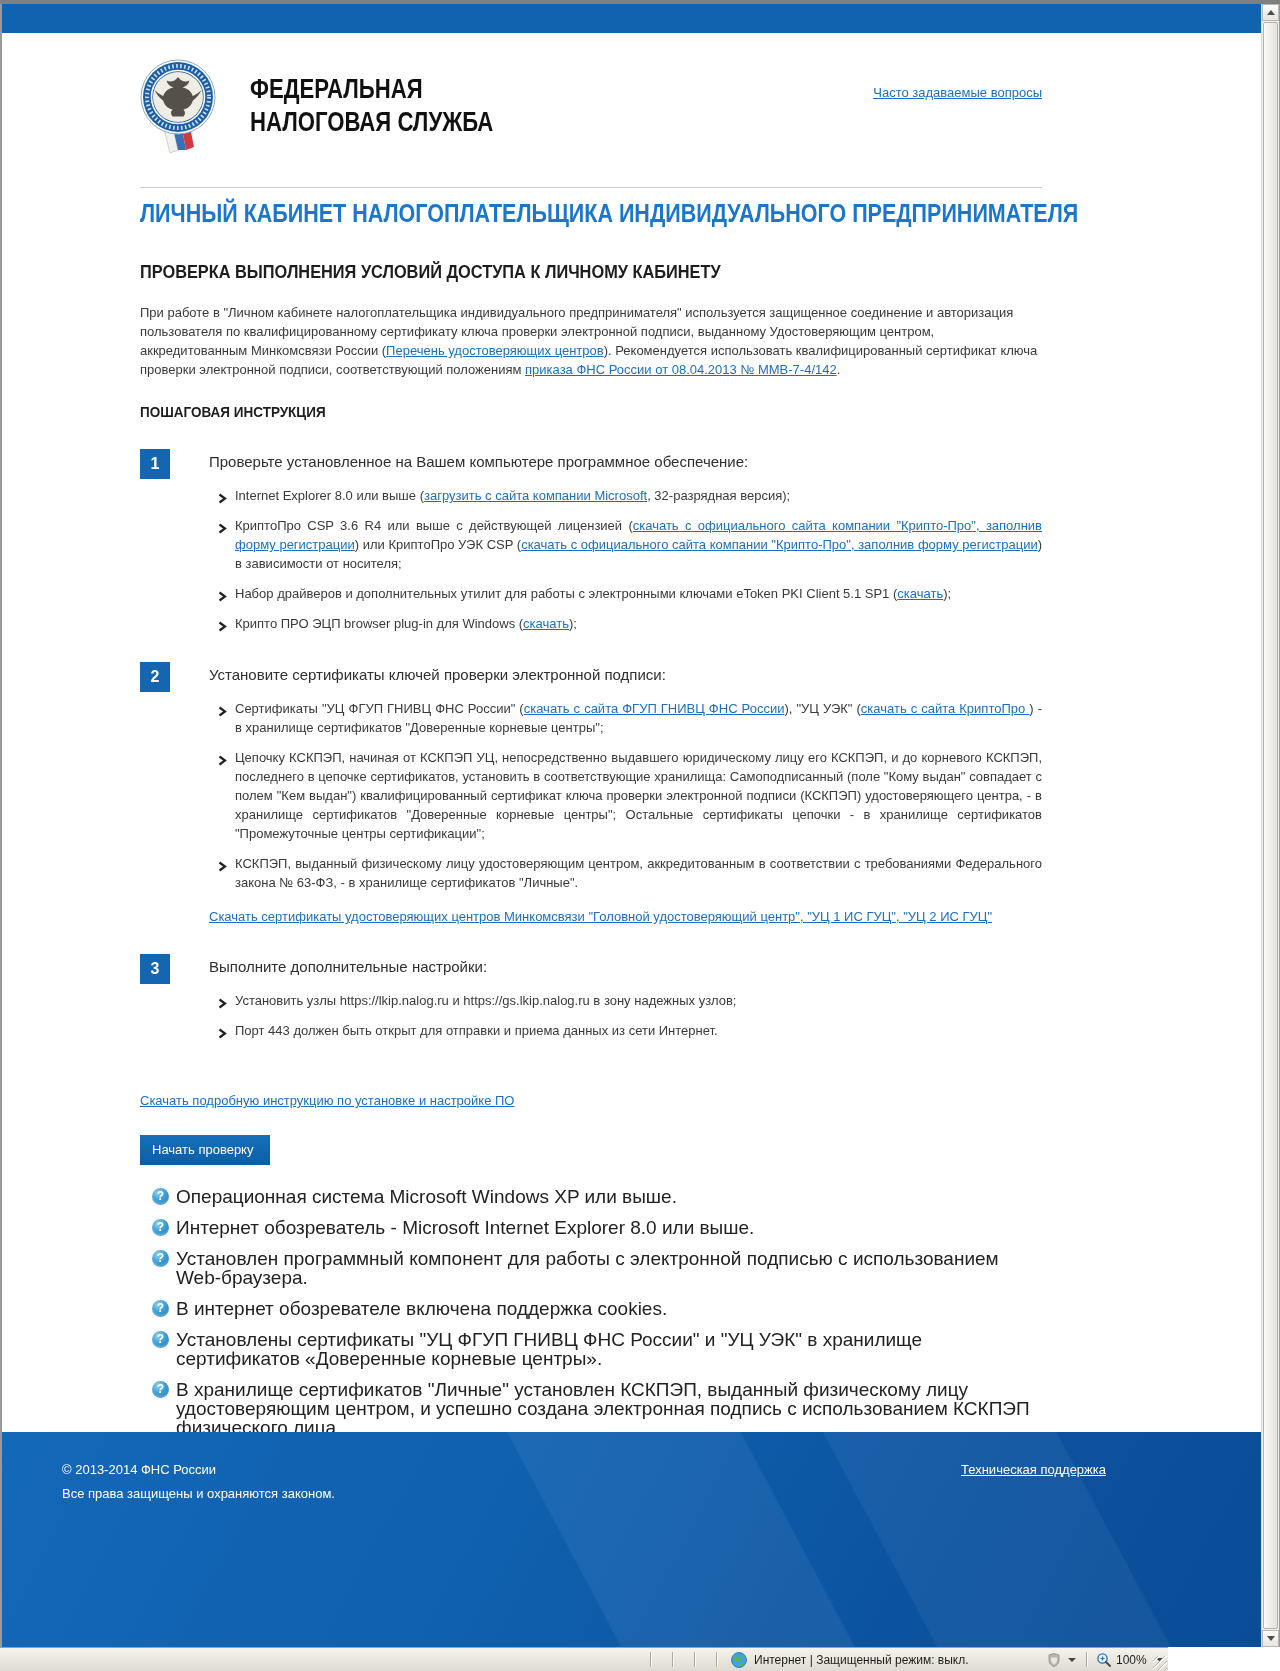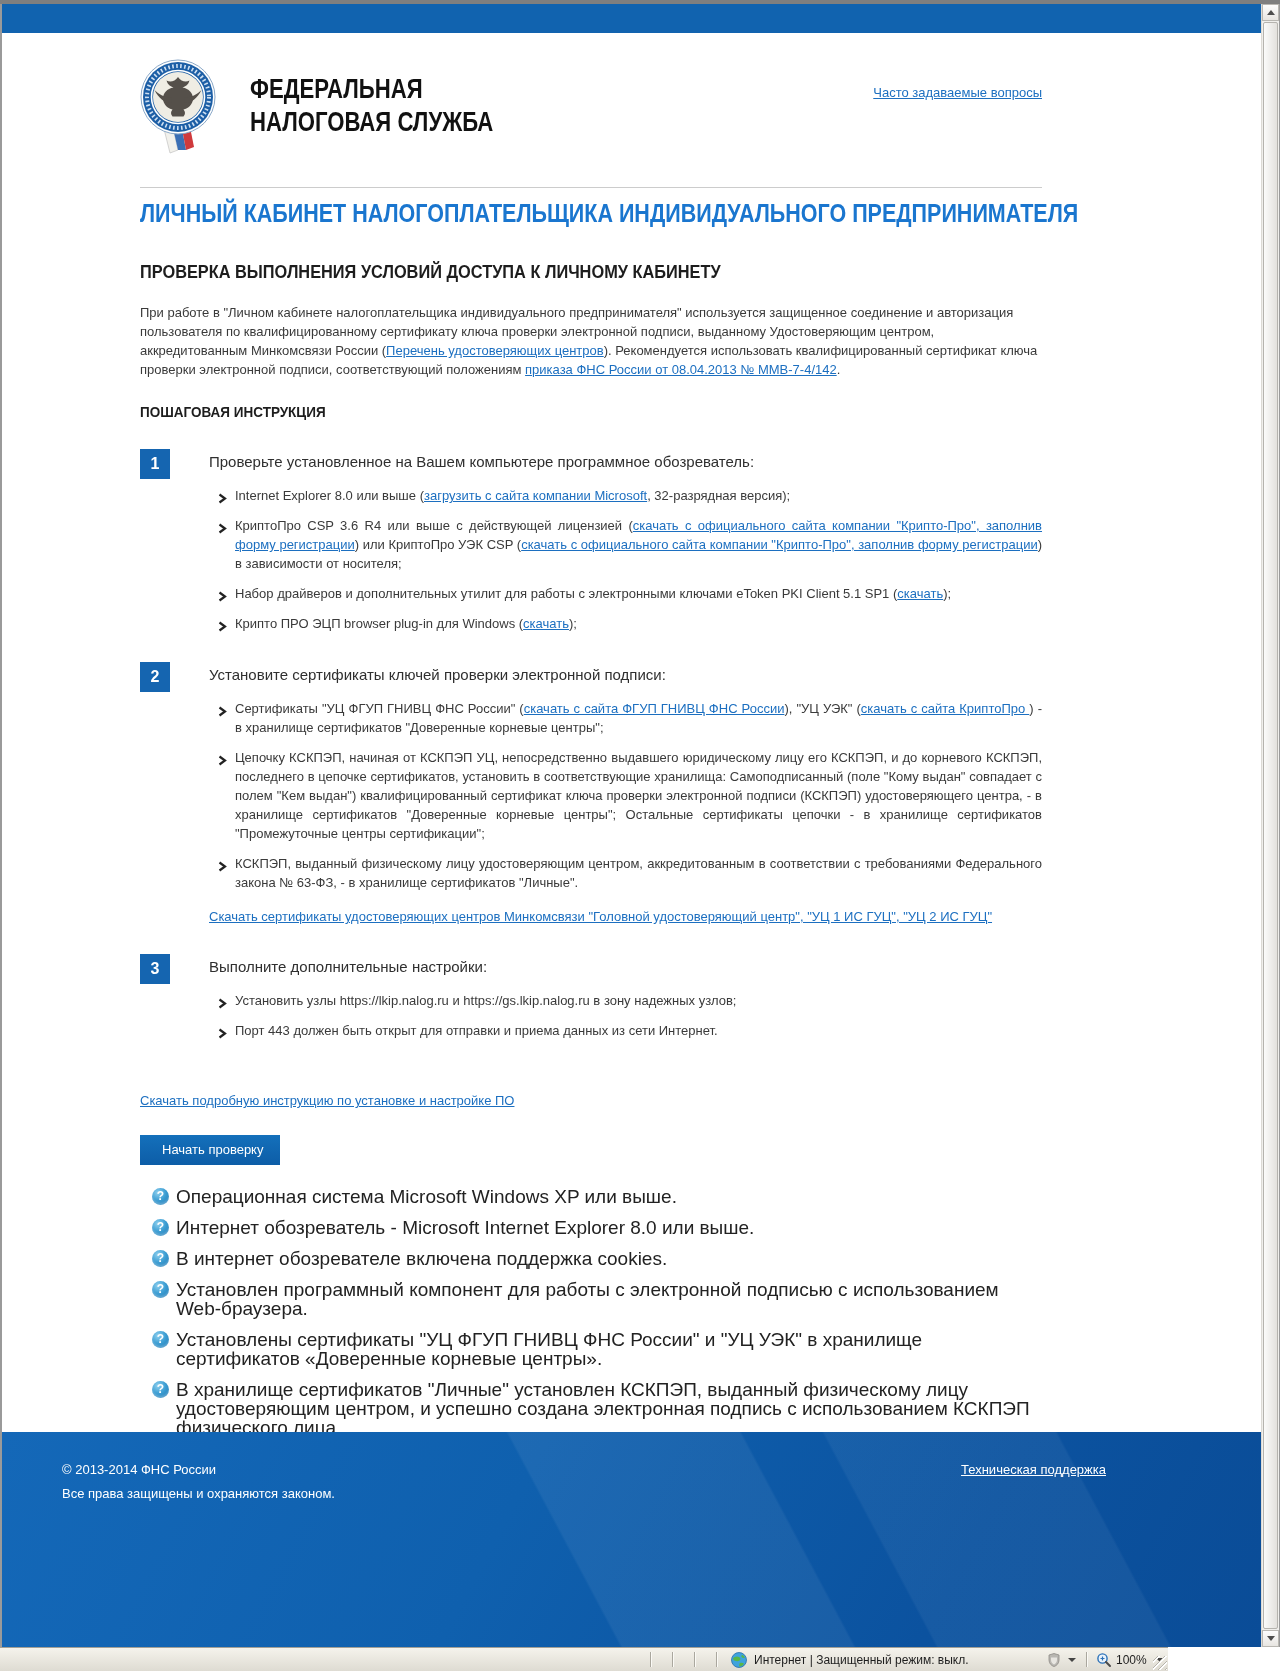--- a/index.html
+++ b/index.html
@@ -39,21 +39,21 @@
             color:#fff;font-size:16px;font-weight:bold;text-align:center;line-height:30px;}
   .step-title{margin-left:69px;font-size:15px;color:#2f2f2f;padding-top:6px;}
   ul.bullets{list-style:none;margin:16px 0 0 78px;padding:0;}
   ul.bullets li{position:relative;padding-left:17px;margin-bottom:11px;font-size:13px;line-height:19px;color:#3a3a3a;}
   ul.bullets li .arr{position:absolute;left:0;top:4px;}
   .just{text-align:justify;}
   .step-link{display:inline-block;margin:6px 0 0 69px;font-size:13px;}
   .lone-link{display:inline-block;margin-top:42px;font-size:13px;}
 
   .btn{display:inline-block;margin-top:26px;background:linear-gradient(#1470bb,#0d5da7);
-       color:#fff;font-size:13px;padding:7px 17px 8px 22px;border:0;cursor:pointer;}
+       color:#fff;font-size:13px;padding:7px 17px 8px 12px;border:0;cursor:pointer;}
 
   
   ul.checks{list-style:none;margin:22px 0 0 12px;padding:0;}
   ul.checks li{position:relative;padding-left:24px;margin-bottom:12px;font-size:19px;line-height:19px;color:#222;}
   .qicon{position:absolute;left:0;top:1px;width:17px;height:17px;border-radius:50%;
          background:radial-gradient(circle at 35% 28%, #8fd0ee 0%, #3e9fd4 45%, #1470ae 100%);
          box-shadow:inset 0 -2px 2px rgba(255,255,255,.25);}
   .qicon::after{content:"?";position:absolute;left:0;top:0;width:17px;height:17px;color:#fff;
                 font-size:12px;font-weight:bold;text-align:center;line-height:17px;}
 
@@ -140,21 +140,21 @@
       <div class="h1">ЛИЧНЫЙ КАБИНЕТ НАЛОГОПЛАТЕЛЬЩИКА ИНДИВИДУАЛЬНОГО ПРЕДПРИНИМАТЕЛЯ</div>
       <div class="h2">ПРОВЕРКА ВЫПОЛНЕНИЯ УСЛОВИЙ ДОСТУПА К ЛИЧНОМУ КАБИНЕТУ</div>
 
       <p class="intro">При работе в "Личном кабинете налогоплательщика индивидуального предпринимателя" используется защищенное соединение и авторизация пользователя по квалифицированному сертификату ключа проверки электронной подписи, выданному Удостоверяющим центром, аккредитованным Минкомсвязи России (<a href="#" class="lnk">Перечень удостоверяющих центров</a>). Рекомендуется использовать квалифицированный сертификат ключа проверки электронной подписи, соответствующий положениям <a href="#" class="lnk">приказа ФНС России от 08.04.2013 № ММВ-7-4/142</a>.</p>
 
       <div class="h3">ПОШАГОВАЯ ИНСТРУКЦИЯ</div>
 
       
       <div class="step">
         <div class="step-num">1</div>
-        <div class="step-title">Проверьте установленное на Вашем компьютере программное обозреватель:</div>
+        <div class="step-title">Проверьте установленное на Вашем компьютере программное обеспечение:</div>
         <ul class="bullets">
           <li><span class="arr"><svg width="9" height="11">
                   <path d="M1.5 1.5 L7 5.5 L1.5 9.5" stroke="#222" stroke-width="2.2" fill="none"></path>
                 </svg></span><span>Internet Explorer 8.0 или выше (<a href="#" class="lnk">загрузить с сайта компании Microsoft</a>, 32-разрядная версия);</span></li>
           <li class="just"><span class="arr"><svg width="9" height="11">
                   <path d="M1.5 1.5 L7 5.5 L1.5 9.5" stroke="#222" stroke-width="2.2" fill="none"></path>
                 </svg></span><span>КриптоПро CSP 3.6 R4 или выше с действующей лицензией (<a href="#" class="lnk">скачать с официального сайта компании "Крипто-Про", заполнив форму регистрации</a>) или КриптоПро УЭК CSP (<a href="#" class="lnk">скачать с официального сайта компании "Крипто-Про", заполнив форму регистрации</a>) в зависимости от носителя;</span></li>
           <li><span class="arr"><svg width="9" height="11">
                   <path d="M1.5 1.5 L7 5.5 L1.5 9.5" stroke="#222" stroke-width="2.2" fill="none"></path>
                 </svg></span><span>Набор драйверов и дополнительных утилит для работы с электронными ключами eToken PKI Client 5.1 SP1 (<a href="#" class="lnk">скачать</a>);</span></li>
@@ -196,22 +196,22 @@
         </ul>
       </div>
 
       <a class="lnk lone-link" href="#">Скачать подробную инструкцию по установке и настройке ПО</a>
       <br>
       <button class="btn">Начать проверку</button>
 
       <ul class="checks">
         <li><span class="qicon"></span><span>Операционная система Microsoft Windows XP или выше.</span></li>
         <li><span class="qicon"></span><span>Интернет обозреватель - Microsoft Internet Explorer 8.0 или выше.</span></li>
+        <li><span class="qicon"></span><span>Установлен программный компонент для работы с электронной подписью с использованием Web-браузера.</span></li>
         <li><span class="qicon"></span><span>В интернет обозревателе включена поддержка cookies.</span></li>
-        <li><span class="qicon"></span><span>Установлен программный компонент для работы с электронной подписью с использованием Web-браузера.</span></li>
         <li><span class="qicon"></span><span>Установлены сертификаты "УЦ ФГУП ГНИВЦ ФНС России" и "УЦ УЭК" в хранилище сертификатов «Доверенные корневые центры».</span></li>
         <li><span class="qicon"></span><span>В хранилище сертификатов "Личные" установлен КСКПЭП, выданный физическому лицу удостоверяющим центром, и успешно создана электронная подпись с использованием КСКПЭП физического лица.</span></li>
         <li><span class="qicon"></span><span>Проверка защищённого соединения с сервером Личного кабинета налогоплательщика индивидуального предпринимателя.</span></li>
       </ul>
 
     </div>
   </div>
 
   <div class="footer">
     <div class="footer-inner">

